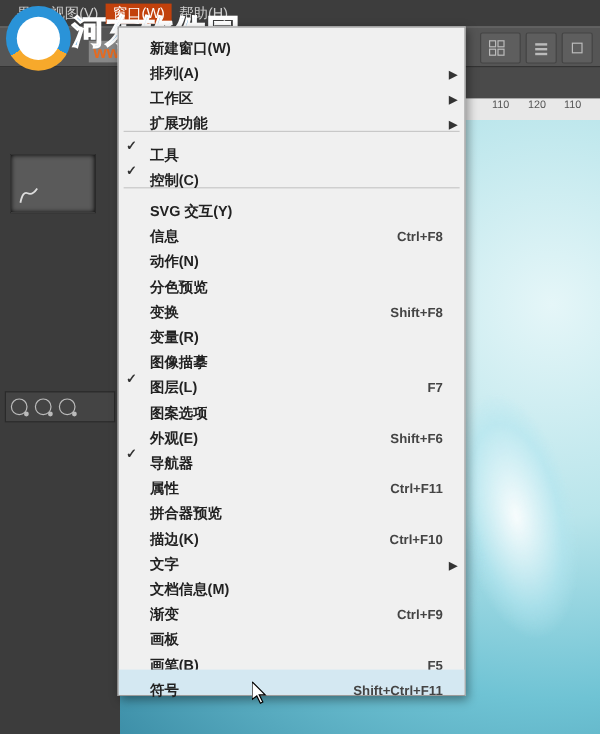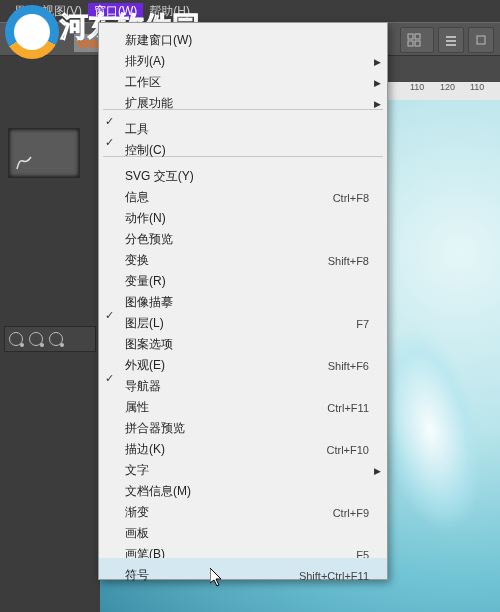--- a/index.html
+++ b/index.html
@@ -1,21 +1,21 @@
 <!DOCTYPE html>
 <html><head>
 <meta charset="utf-8">
 <style>
 * { margin:0; padding:0; box-sizing:border-box; font-family:"Microsoft YaHei",SimSun,sans-serif; user-select:none; }
 body { width:500px; height:612px; background:#4a4a4a; overflow:hidden; position:relative; }
 
 
 .menubar { height:22px; background:#3d3d3d; display:flex; align-items:center; padding-left:8px; font-size:12px; color:#ccc; }
 .menubar span { padding:0 6px; cursor:default; }
-.menubar span.open { background:#6d28d9; color:#fff; }
+.menubar span.open { background:#c2410c; color:#fff; }
 
 
 .toolrow { height:34px; background:#555; border-top:1px solid #6a6a6a; border-bottom:1px solid #333; display:flex; align-items:center; position:relative; }
 .toolrow .right { position:absolute; right:6px; top:4px; display:flex; gap:4px; }
 .tool-icon { width:26px; height:26px; background:#5e5e5e; border:1px solid #444; border-radius:2px; display:flex; align-items:center; justify-content:center; }
 .tool-icon.double { width:34px; }
 
 
 .watermark { position:absolute; left:5px; top:5px; z-index:50; }
 .watermark .circle { width:54px; height:54px; border-radius:50%; background:conic-gradient(#2a93d8 0 33%, #f7a92b 33% 66%, #2a93d8 66% 100%); display:flex; align-items:center; justify-content:center; }
@@ -36,21 +36,21 @@
 .ruler-tick { position:absolute; top:0; font-size:9px;text-align:center; }
 
 
 .canvas { position:absolute; left:100px; top:100px; right:0; bottom:0; background:radial-gradient(ellipse at 90% 30%, #e5f6f8 0%, #b9e5eb 35%, #6fc3d4 65%, #3d8fa8 100%); overflow:hidden; }
 .feather { position:absolute; }
 .feather1 { right:10px; top:200px; width:120px; height:260px; background:radial-gradient(ellipse 60px 130px at center, rgba(255,255,255,.9), rgba(180,230,240,.6) 60%, transparent 80%); transform:rotate(-12deg); filter:blur(1px); }
 .feather2 { right:90px; top:310px; width:80px; height:160px; background:radial-gradient(ellipse 40px 80px at center, rgba(150,210,225,.9), transparent 80%); transform:rotate(15deg); filter:blur(1px); }
 
 
 .menu { position:absolute; left:98px; top:22px; width:290px; background:#f0f0f0; border:1px solid #9a9a9a; box-shadow:2px 3px 8px rgba(0,0,0,.4); z-index:100; font-size:12px; color:#222; }
-.menu-row { display:flex; align-items:center; height:21px; padding:14px 18px 0 26px; position:relative; cursor:default; }
+.menu-row { display:flex; align-items:center; height:21px; padding:14px 18px 0 26px; position:relative; cursor:default;font-weight:bold; }
 .menu-row:hover, .menu-row.hl { background:#bfe0ef; }
 .menu-row.hl { background:#d4e8f2; }
 .menu-sep { height:1px; background:#c8c8c8; margin:2px 4px; }
 .menu-check { position:absolute; left:6px; top:3px; font-size:11px; color:#333; }
 .menu-label { flex:1; white-space:nowrap; }
 .menu-accel { color:#444; font-size:11px;margin-left:32px; }
 .menu-arrow { position:absolute; right:6px; font-size:9px; color:#333; }
 
 
 .cursor { position:absolute; left:210px; top:568px; z-index:200; pointer-events:none; }

